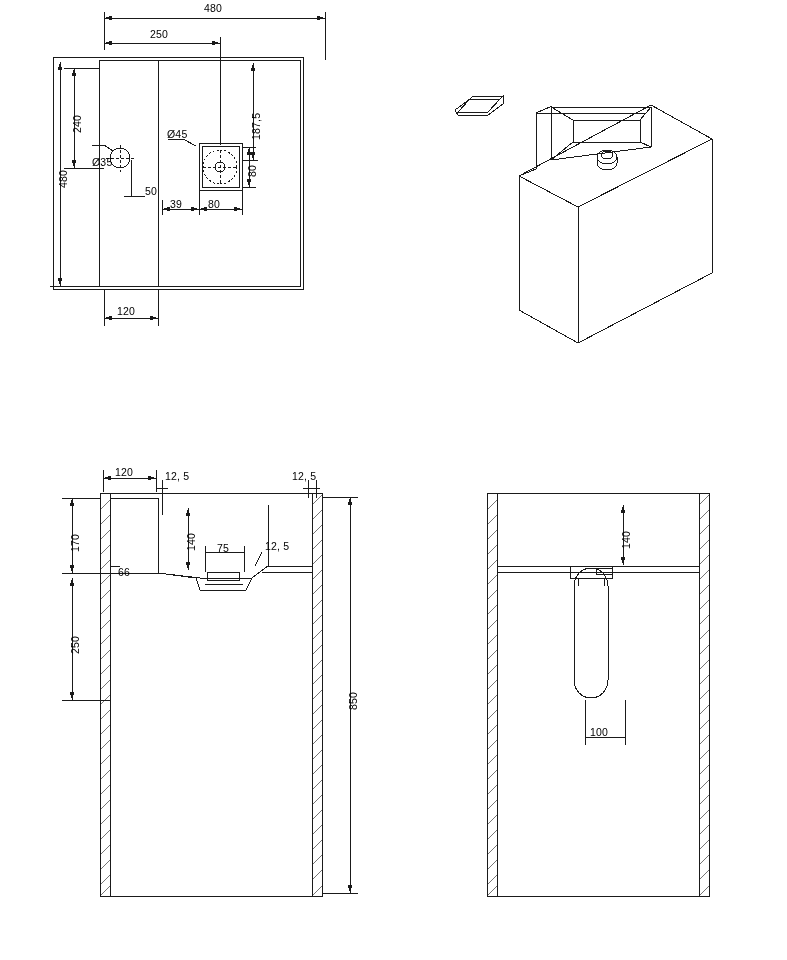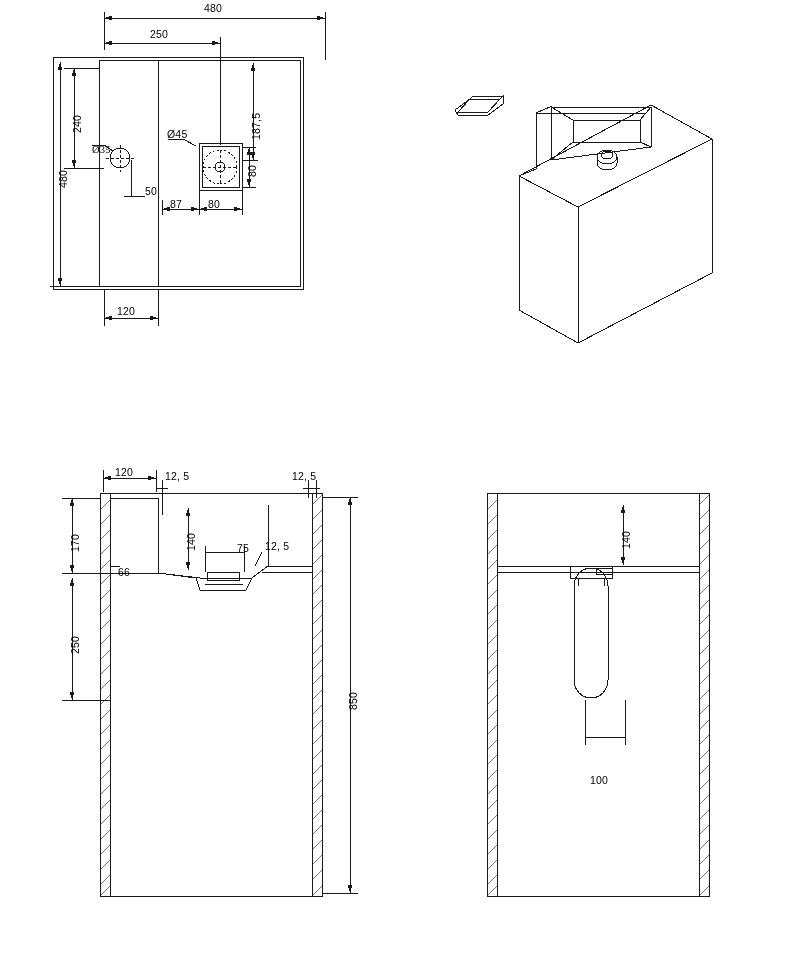--- a/index.html
+++ b/index.html
@@ -337,32 +337,32 @@
 
   </g>
 </svg>
 
 <div class="dim" style="left:204px;top:2px;">480</div>
 <div class="dim" style="left:150px;top:28px;">250</div>
 <div class="dim v" style="left:250px;top:140px;transform:rotate(-90deg);">187,5</div>
 <div class="dim v" style="left:71px;top:133px;transform:rotate(-90deg);">240</div>
 <div class="dim v" style="left:57px;top:188px;transform:rotate(-90deg);">480</div>
 <div class="dim" style="left:167px;top:128px;">Ø45</div>
-<div class="dim" style="left:92px;top:144px;font-family:Liberation Serif, serif;">Ø35</div>
+<div class="dim" style="left:92px;top:156px;">Ø35</div>
 <div class="dim" style="left:133px;top:185px;margin-left:12px;">50</div>
-<div class="dim" style="left:170px;top:198px;">87</div>
+<div class="dim" style="left:170px;top:198px;">39</div>
 <div class="dim" style="left:208px;top:198px;">80</div>
 <div class="dim v" style="left:246px;top:177px;transform:rotate(-90deg);">80</div>
 <div class="dim" style="left:117px;top:305px;">120</div>
 
 <div class="dim" style="left:115px;top:466px;">120</div>
 <div class="dim" style="left:165px;top:470px;">12, 5</div>
 <div class="dim" style="left:292px;top:470px;">12, 5</div>
 <div class="dim v" style="left:185px;top:551px;transform:rotate(-90deg);">140</div>
-<div class="dim" style="left:217px;top:542px;margin-left:20px;">75</div>
+<div class="dim" style="left:217px;top:542px;">75</div>
 <div class="dim" style="left:265px;top:540px;">12, 5</div>
 <div class="dim v" style="left:69px;top:552px;transform:rotate(-90deg);">170</div>
 <div class="dim v" style="left:69px;top:654px;transform:rotate(-90deg);">250</div>
 <div class="dim" style="left:118px;top:566px;">66</div>
 <div class="dim v" style="left:347px;top:710px;transform:rotate(-90deg);">850</div>
 
 <div class="dim v" style="left:620px;top:549px;transform:rotate(-90deg);">140</div>
-<div class="dim" style="left:590px;top:726px;margin-top:48px;">100</div>
+<div class="dim" style="left:590px;top:726px;">100</div>
 
 </body></html>

